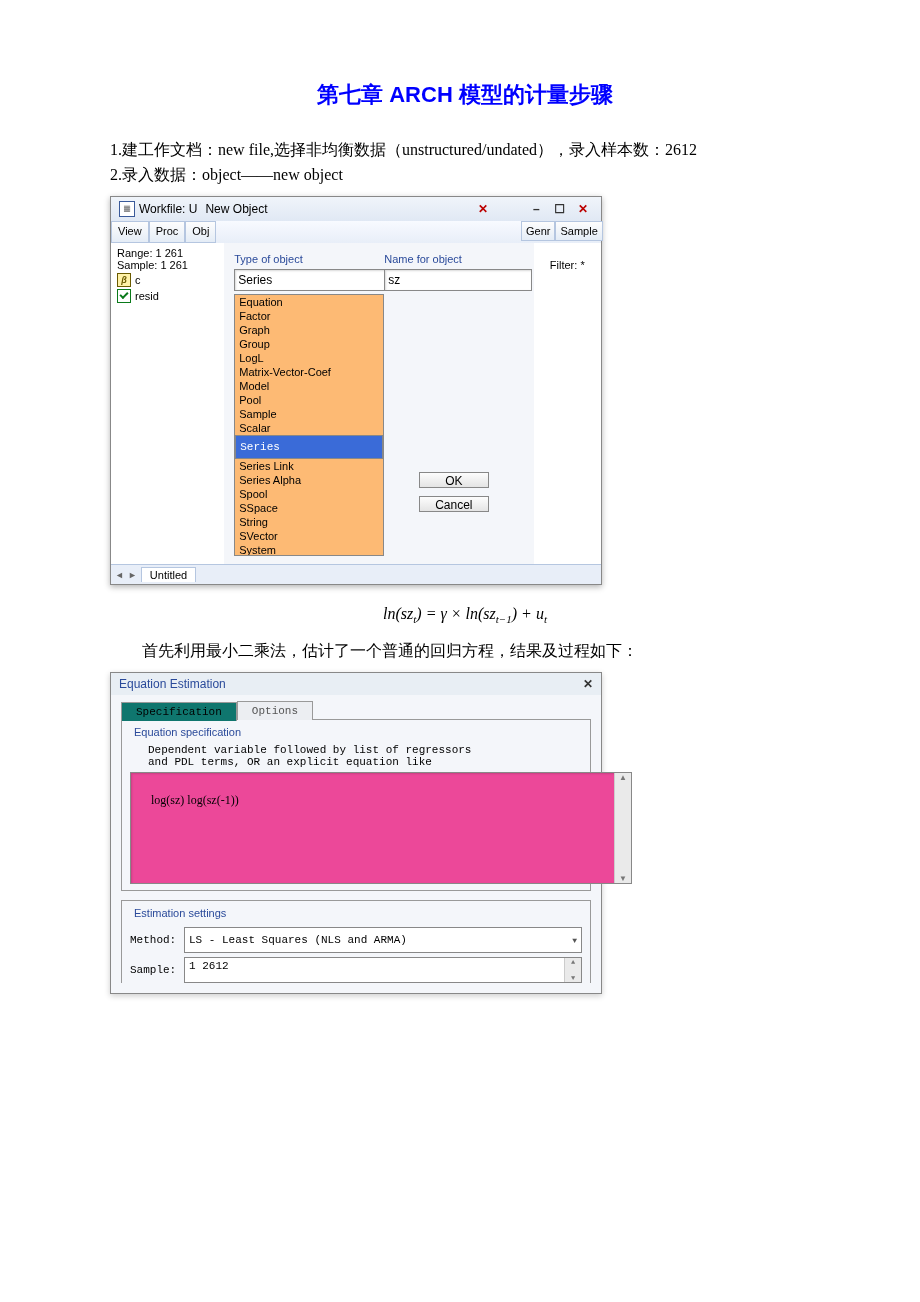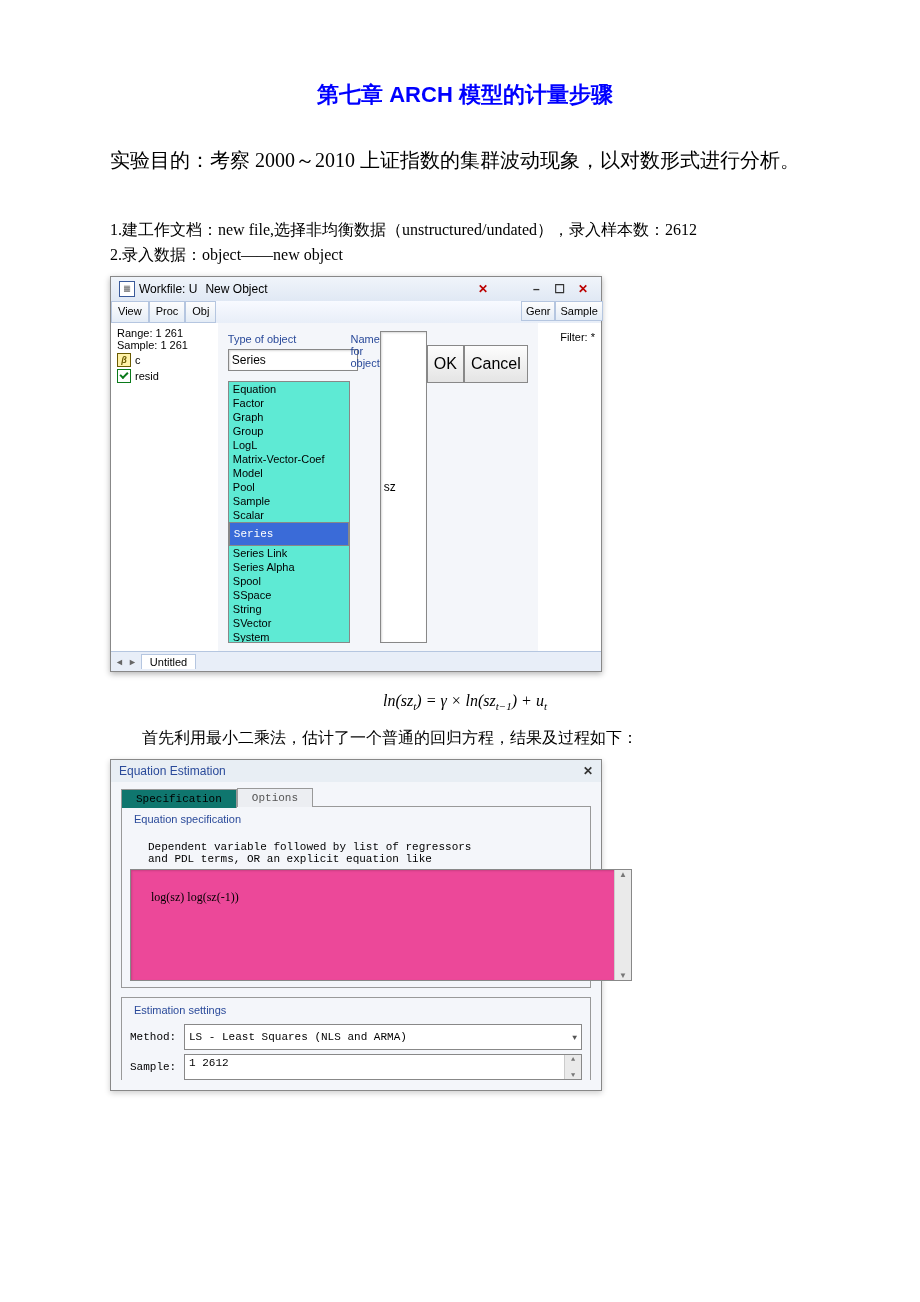--- a/index.html
+++ b/index.html
@@ -19,61 +19,60 @@
 .wf-left{width:105px;font-size:11px;padding:4px 6px;border-right:0}
 .wf-left .rng{color:#000}
 .wf-left .item{display:flex;align-items:center;gap:4px;margin-top:2px}
 .ibox{width:12px;height:12px;display:inline-block;border:1px solid}
 .ibox.b{border-color:#6a5a00;background:#fff2a8;color:#6a5a00;font-size:9px;font-weight:bold;text-align:center;line-height:12px;font-style:italic}
 .ibox.g{border-color:#0a7a1a;background:#fff}
 .ibox.g::after{content:"";display:block;width:6px;height:3px;border-left:2px solid #0a7a1a;border-bottom:2px solid #0a7a1a;transform:rotate(-45deg);margin:2px 0 0 2px}
 .modal{position:relative;background:#f4f6fa;width:300px;padding:8px 10px;font-size:12px}
 .modal .section{color:#2a4a9a;font-size:11px;margin:2px 0 4px 0}
 .input{width:100%;border:1px solid #888;background:#fff;padding:3px;font-size:12px;box-shadow:inset 1px 1px 2px rgba(0,0,0,0.15)}
-.listbox{border:1px solid #888;background:#5eead4;height:260px;overflow:hidden;margin-top:10px}
+.listbox{border:1px solid #888;background:#fdba74;height:260px;overflow:hidden;margin-top:3px}
 .listbox .li{padding:1px 4px;font-size:11px}
 .listbox .li.sel{background:#3a6bd8;color:#fff}
 .modal-row{display:flex;}
 .modal-col1{width:150px}
-.modal-col2{flex:1;display:flex;flex-direction:row}
-.btnc{width:70px;height:38px;border:1px solid #888;background:linear-gradient(#fdfdfd,#e4e4e4);font-size:16px;margin:14px auto;display:block}
+.modal-col2{flex:1;display:flex;flex-direction:column}
+.btnc{width:70px;height:16px;border:1px solid #888;background:linear-gradient(#fdfdfd,#e4e4e4);font-size:12px;margin:4px auto;display:block}
 .wf-right{width:70px;background:linear-gradient(#f8faff,#e8eef8);font-size:11px;border-left:1px solid #b5c6e0}
 .wf-right .btns{display:flex}
 .wf-right .btns .b2{border:1px solid #b5c6e0;padding:3px 4px;flex:1;text-align:center;background:linear-gradient(#fdfdfd,#e4ecf6);font-size:11px}
 .tabbar{background:#e8eef8;border-top:1px solid #b5c6e0;padding:2px 4px;font-size:11px;display:flex;align-items:center;gap:4px}
 .tabbar .arrow{color:#666;font-size:9px}
 .tabbar .tab{background:#fff;border:1px solid #b5c6e0;border-bottom:none;padding:1px 8px;font-weight:normal}
 .eq{text-align:center;font-size:16px;font-family:"Times New Roman",serif;font-style:italic;margin:8px 0 16px 0}
 sub{font-size:11px;font-style:italic}
 .win2{border:1px solid #888;width:490px;margin-top:10px;box-shadow:0 2px 6px rgba(0,0,0,0.2);font-family:"Courier New",monospace;font-size:12px}
 .w2title{background:#e8eef4;padding:4px 8px;font-family:"Microsoft YaHei",sans-serif;color:#2a4a9a;font-size:12px;display:flex;justify-content:space-between}
 .w2title .x{color:#333;font-weight:bold;font-family:sans-serif}
 .w2body{background:#f4f6fa;padding:6px 10px}
 .tabs2{display:flex;font-size:11px}
 .tabs2 .t{border:1px solid #999;padding:3px 14px;background:#f4f6fa;border-bottom:none}
 .tabs2 .t.active{background:#0f766e;position:relative;top:1px}
 .tabs2 .t.inactive{background:#eceef2;color:#555}
 .grp{border:1px solid #999;padding:6px 8px;margin-top:-1px;margin-bottom:10px}
 .grp .lbl{color:#2a4a9a;font-size:11px;margin:-12px 0 4px 0;background:#f4f6fa;display:inline-block;padding:0 4px;font-family:"Microsoft YaHei",sans-serif}
-.help{font-size:11px;color:#000;margin:12px 0 4px 18px;white-space:pre}
+.help{font-size:11px;color:#000;margin:2px 0 4px 18px;white-space:pre}
 .ta{width:460px;height:70px;border:1px solid #888;background:#ec4899;font-family:Liberation Serif, serif;font-size:12px;padding:20px;box-shadow:inset 1px 1px 2px rgba(0,0,0,0.15);position:relative}
 .ta .sb{position:absolute;right:0;top:0;bottom:0;width:16px;background:#eaeaea;border-left:1px solid #ccc;display:flex;flex-direction:column;justify-content:space-between;align-items:center;font-size:8px;color:#777}
 .row2{display:flex;align-items:center;gap:4px;font-size:11px;margin:4px 0}
 .row2 label{width:50px;font-family:"Courier New",monospace}
 .sel{flex:1;border:1px solid #888;background:#fff;height:20px;font-family:"Courier New",monospace;font-size:11px;padding:2px 4px;display:flex;justify-content:space-between;align-items:center}
 .sel .dd{font-size:8px;color:#555}
 .samp{flex:1;border:1px solid #888;background:#fff;height:20px;font-family:Liberation Mono, monospace;font-size:11px;padding:2px 4px;position:relative}
 .samp .sb2{position:absolute;right:0;top:0;bottom:0;width:16px;background:#eaeaea;border-left:1px solid #ccc;display:flex;flex-direction:column;justify-content:space-between;align-items:center;font-size:7px;color:#777}
 </style>
 </head>
 <body>
 
 <div class="page">
   <h1>第七章 ARCH 模型的计量步骤</h1>
-  <div class="intro">实验目的：考察 2000～2010 上证指数的集群波动现象，以对数形式进行分析。</div>
 
   <div class="step">1.建工作文档：new file,选择非均衡数据（unstructured/undated），录入样本数：2612</div>
   <div class="step">2.录入数据：object——new object</div>
 
   <div class="win1">
     <div class="titlebar">
       <div class="left">
         <span class="icon">▦</span>
         <span>Workfile: U</span>
         <span style="margin-left:4px">New Object</span>
@@ -141,21 +140,21 @@
             <div class="section">Name for object</div>
             <input class="input" value="sz" style="">
             <div style="flex:1"></div>
             <button class="btnc">OK</button>
             <button class="btnc">Cancel</button>
             <div style="height:40px"></div>
           </div>
         </div>
       </div>
       <div style="width:70px;background:#fff">
-        <div class="filter" style="text-align:right;font-size:11px;padding:8px 6px">Filter: *</div>
+        <div class="filter" style="text-align:center;font-size:11px;padding:16px 6px">Filter: *</div>
       </div>
     </div>
     <div class="tabbar">
       <span class="arrow">◄</span>
       <span class="arrow">►</span>
       <span class="tab">Untitled</span>
     </div>
   </div>
 
   <div class="eq">ln(<span style="font-style:italic">sz</span><sub>t</sub>) = <span style="font-style:italic">γ</span> × ln(<span style="font-style:italic">sz</span><sub>t−1</sub>) + <span style="font-style:italic">u</span><sub>t</sub></div>

